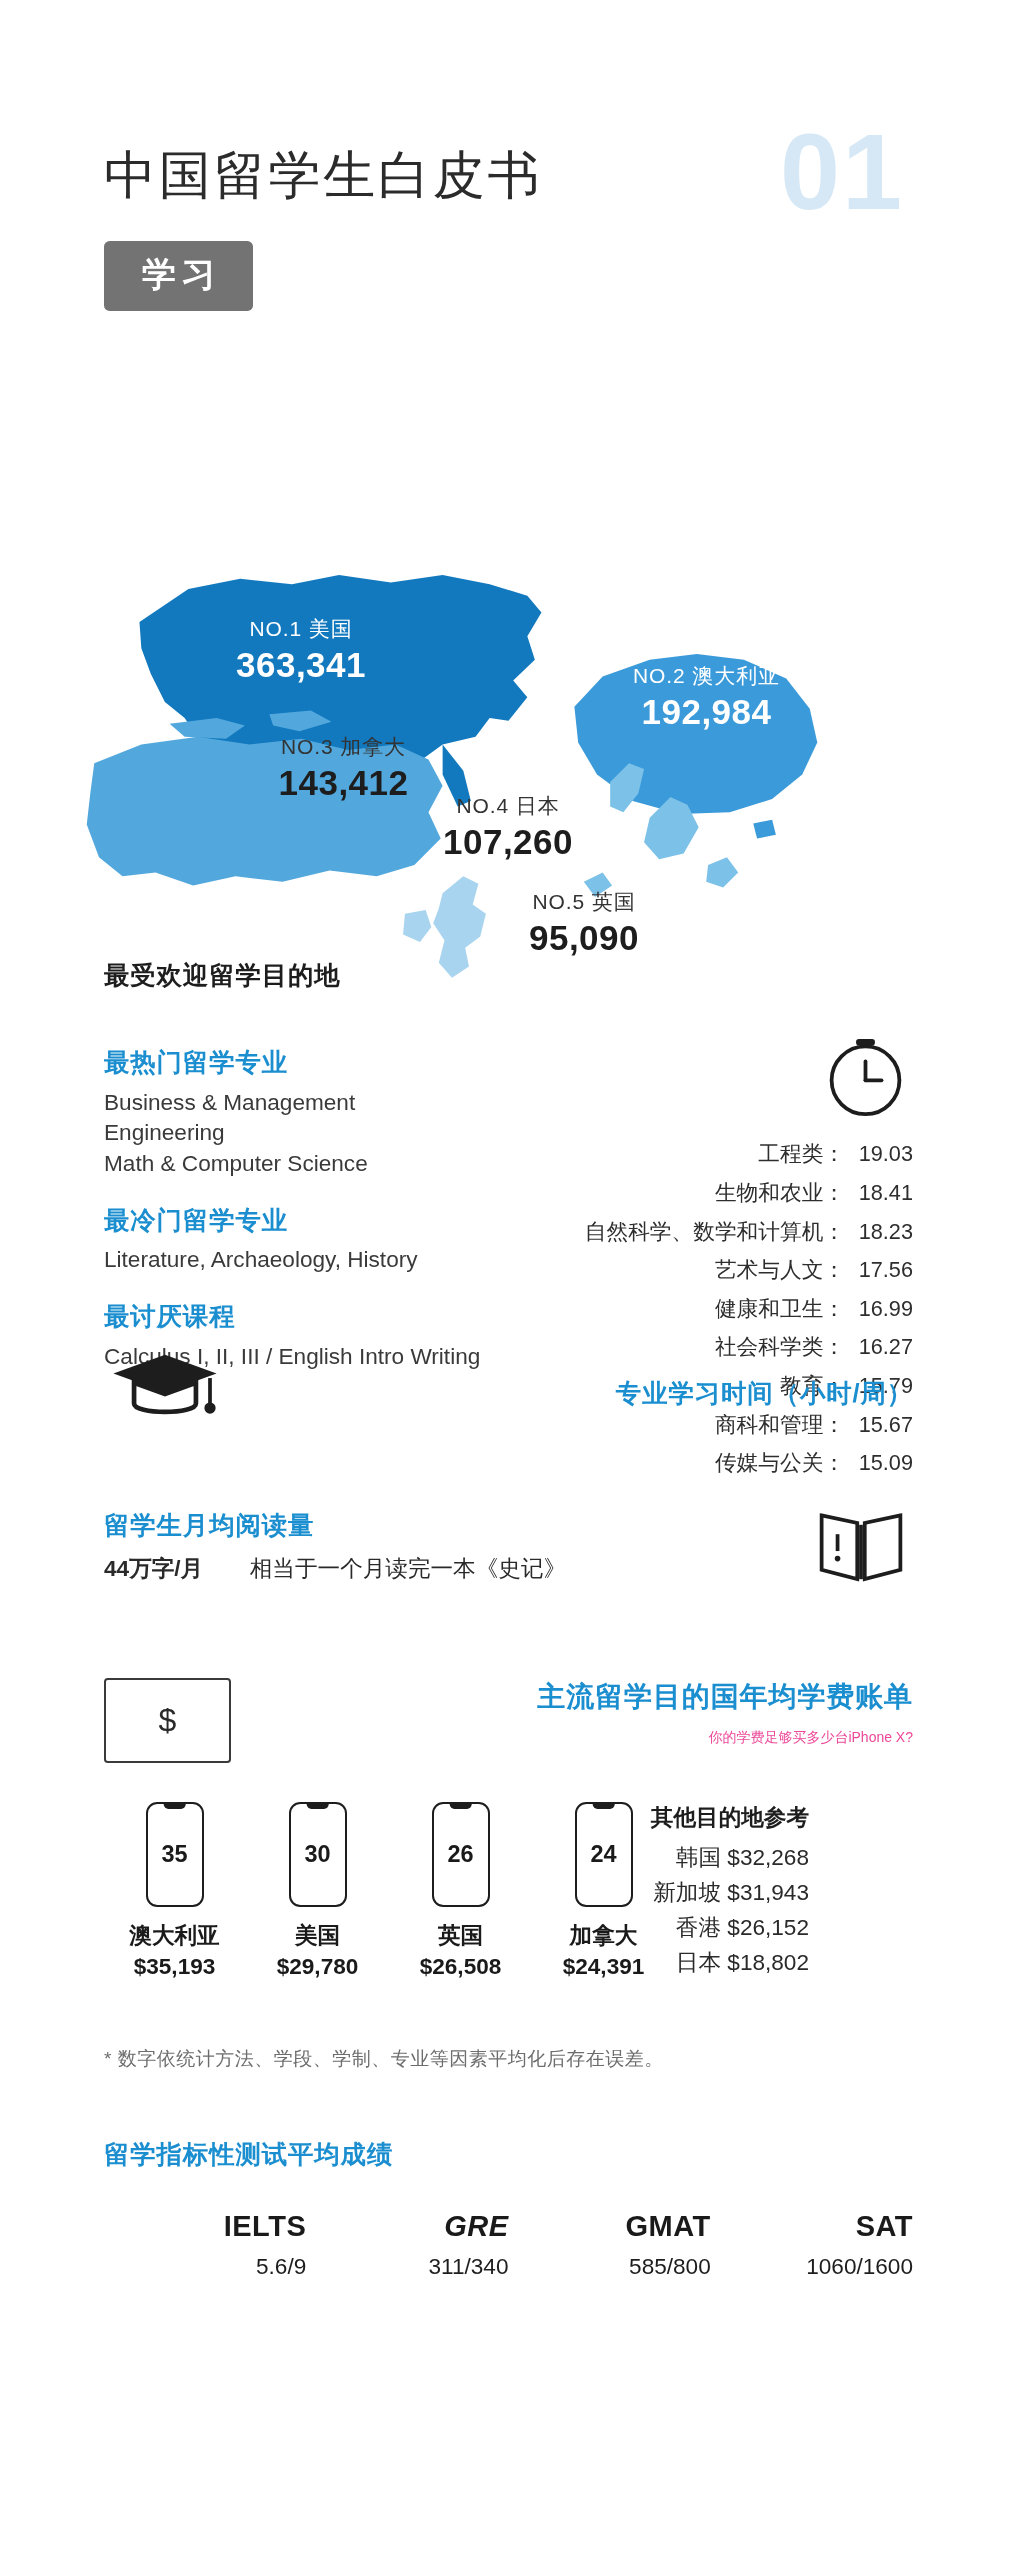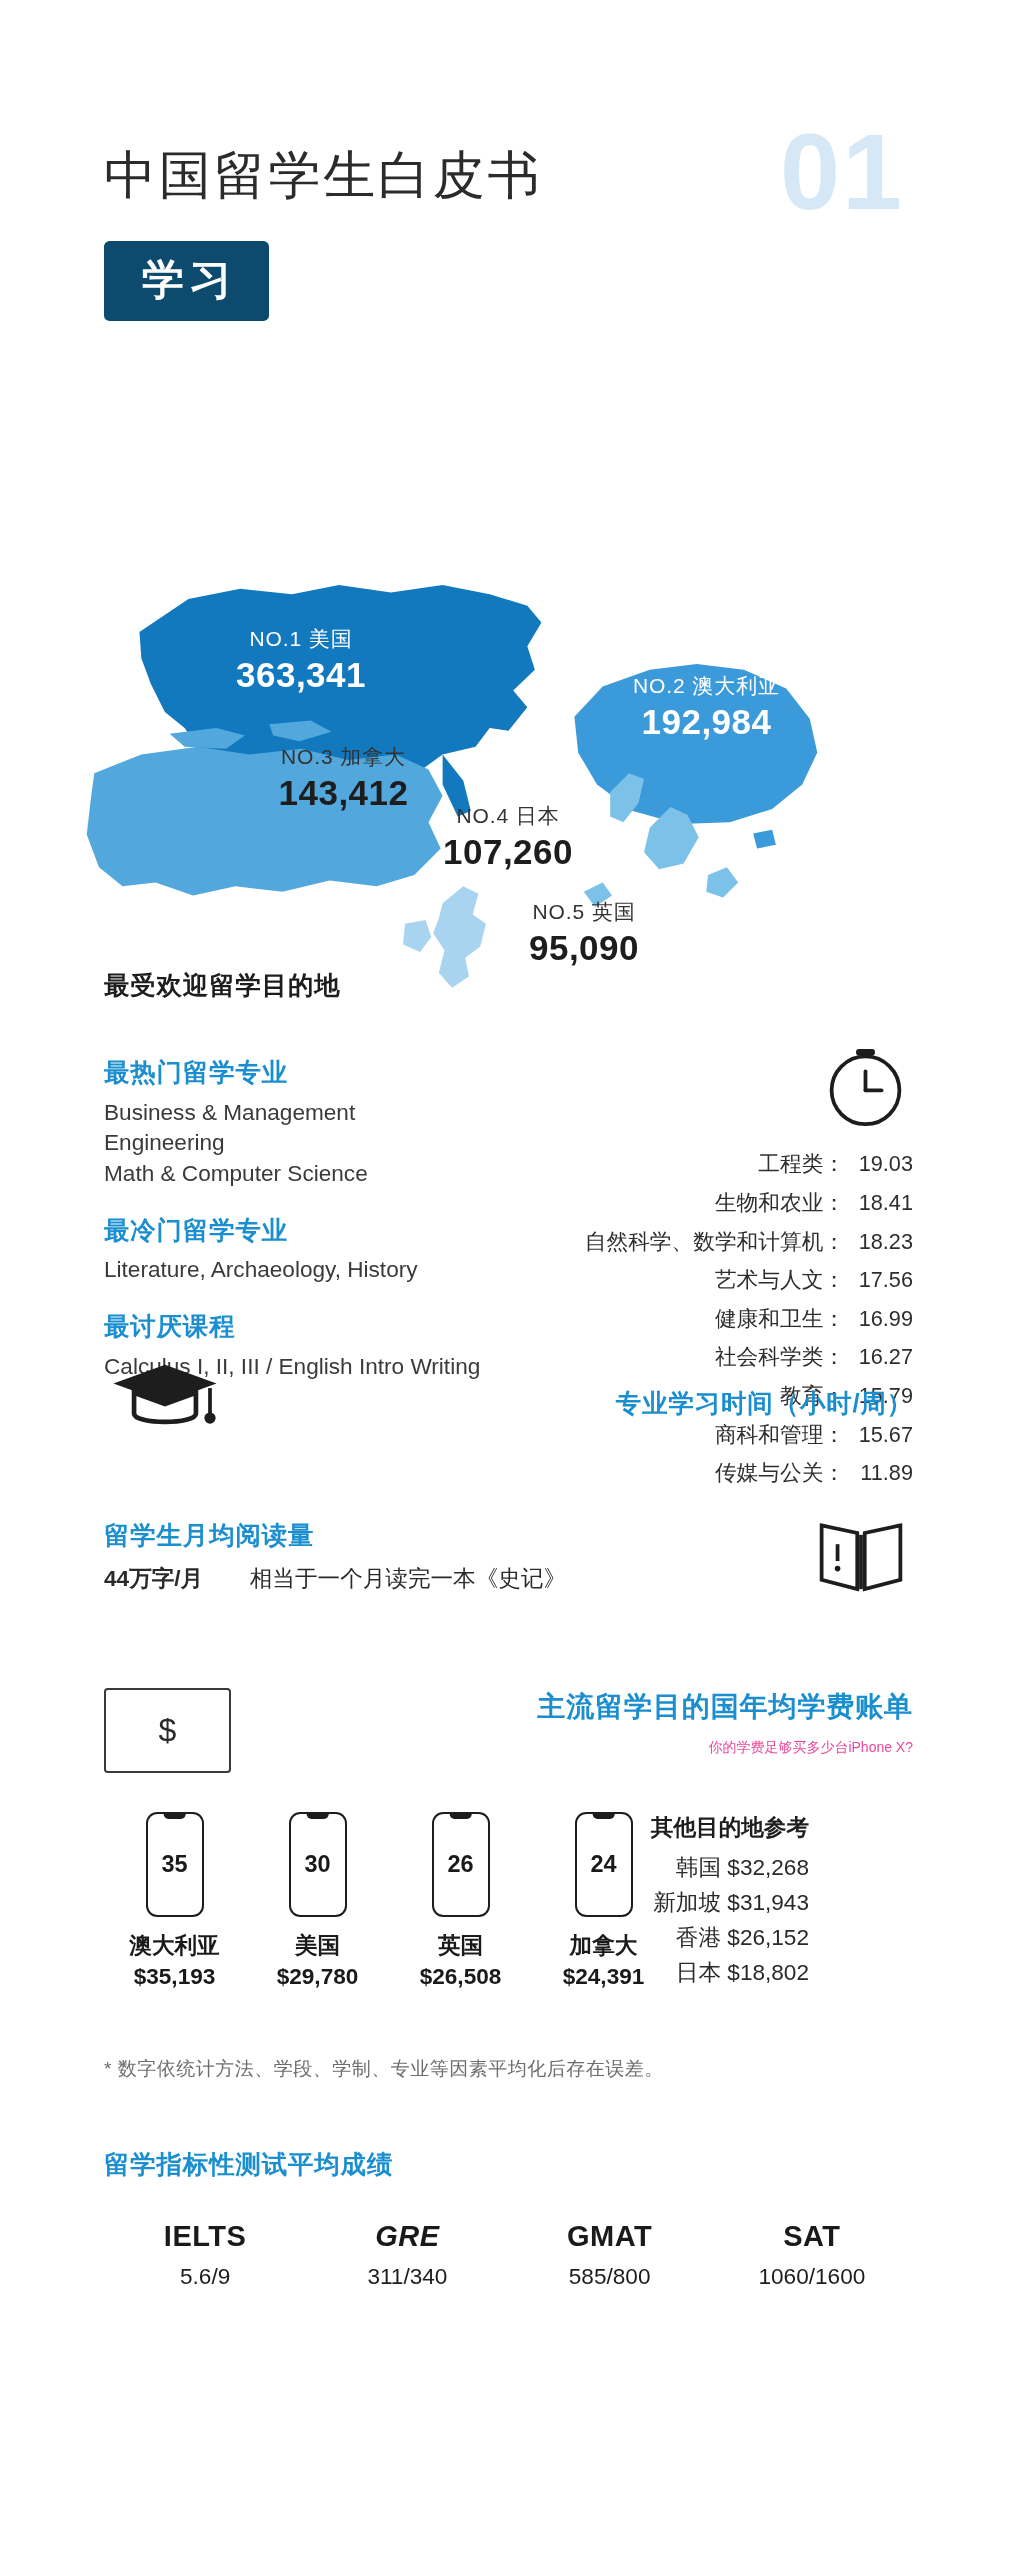--- a/index.html
+++ b/index.html
@@ -28,23 +28,23 @@
     top: 118px;
     font-size: 108px;
     font-weight: 700;
     color: #d6e8f5;
     letter-spacing: 1.9px;
     line-height: 1;
   }
   .section-tag {
     display: inline-block;
     margin-top: 30px;
-    background: #0c4a6e;
+    background: #737373;
     color: #ffffff;
-    font-size: 42px;
+    font-size: 34px;
     font-weight: 700;
     letter-spacing: 5.6px;
     padding: 11.3px 32px 13px 38px;
     border-radius: 5.6px;
   }
 
   
   .map-block { position: relative; width: 1011px; height: 659px; margin-top: 38px; }
   .map-svg { position: absolute; left: 0; top: 0; }
   .map-label { position: absolute; text-align: center; }
@@ -159,21 +159,21 @@
     margin-top: 56px;
     font-size: 19px;
     color: #6d6d6d;
     letter-spacing: 0.5px;
   }
 
   
   .tests-block { margin-top: 66px; padding: 0 104px 85px; }
   .tests-title { color: #1b8ed0; font-size: 25.4px; font-weight: 700; letter-spacing: 0.9px; }
   .tests-row { display: flex; justify-content: space-between; margin-top: 38px; }
-  .test-item { text-align: center; flex: 1; }
+  .test-item { text-align: right; flex: 1; }
   .test-name { font-size: 29px; font-weight: 700; font-style: italic; letter-spacing: 0.5px; }
   .test-name.upright { font-style: normal; }
   .test-score { font-size: 22.6px; margin-top: 11.3px; color: #1d1d1d; }
 </style>
 </head>
 <body>
 
 <div class="page">
 
   <div class="header">
@@ -251,21 +251,21 @@
 
     <div class="hours-list">
       <div class="row"><span>工程类：</span><span class="val">19.03</span></div>
       <div class="row"><span>生物和农业：</span><span class="val">18.41</span></div>
       <div class="row"><span>自然科学、数学和计算机：</span><span class="val">18.23</span></div>
       <div class="row"><span>艺术与人文：</span><span class="val">17.56</span></div>
       <div class="row"><span>健康和卫生：</span><span class="val">16.99</span></div>
       <div class="row"><span>社会科学类：</span><span class="val">16.27</span></div>
       <div class="row"><span>教育：</span><span class="val">15.79</span></div>
       <div class="row"><span>商科和管理：</span><span class="val">15.67</span></div>
-      <div class="row"><span>传媒与公关：</span><span class="val">11.89</span></div>
+      <div class="row"><span>传媒与公关：</span><span class="val">15.09</span></div>
     </div>
 
     <div class="hours-title">专业学习时间（小时/周）</div>
 
     <div class="cap-icon">
       <svg width="122" height="75" viewBox="0 0 130 80">
         <path d="M10,26 L65,6 L120,26 L65,46 Z" fill="#1d1d1d"></path>
         <path d="M32,36 L32,58 C32,70 98,70 98,58 L98,36 L65,48 Z" fill="none" stroke="#1d1d1d" stroke-width="5"></path>
         <line x1="113" y1="31" x2="113" y2="58" stroke="#1d1d1d" stroke-width="4"></line>
         <circle cx="113" cy="63" r="6" fill="#1d1d1d"></circle>

